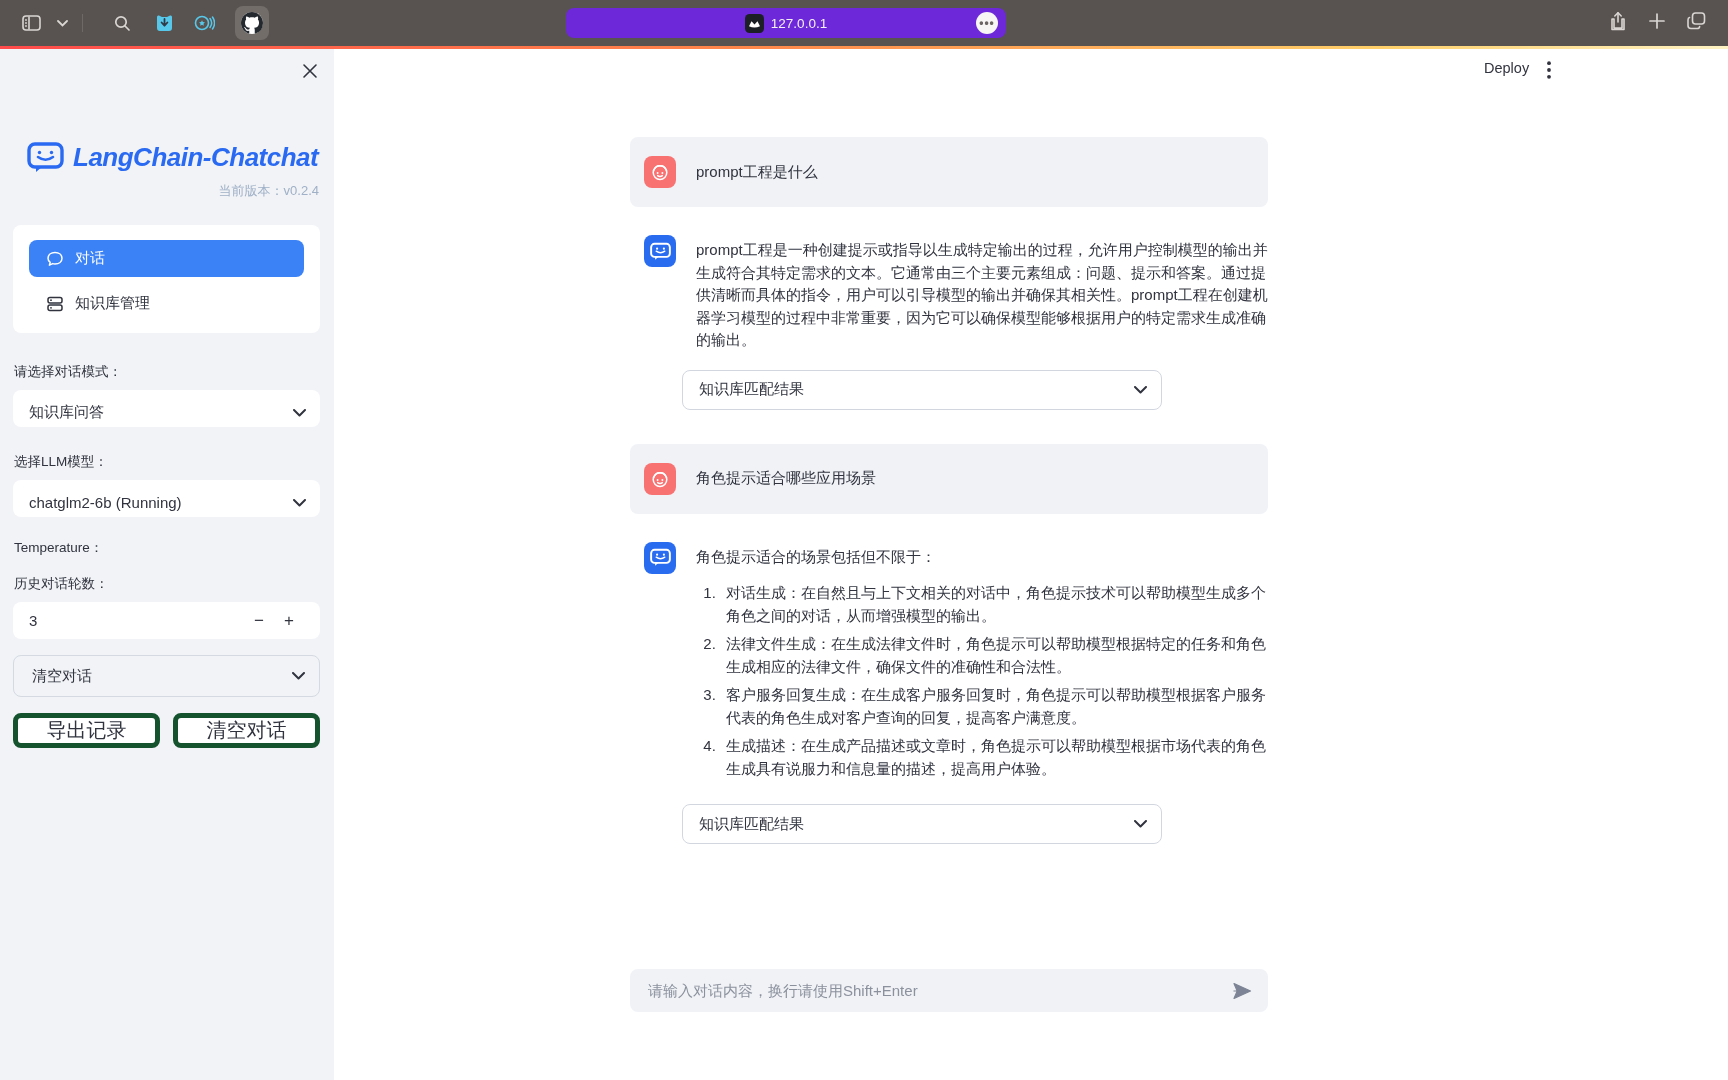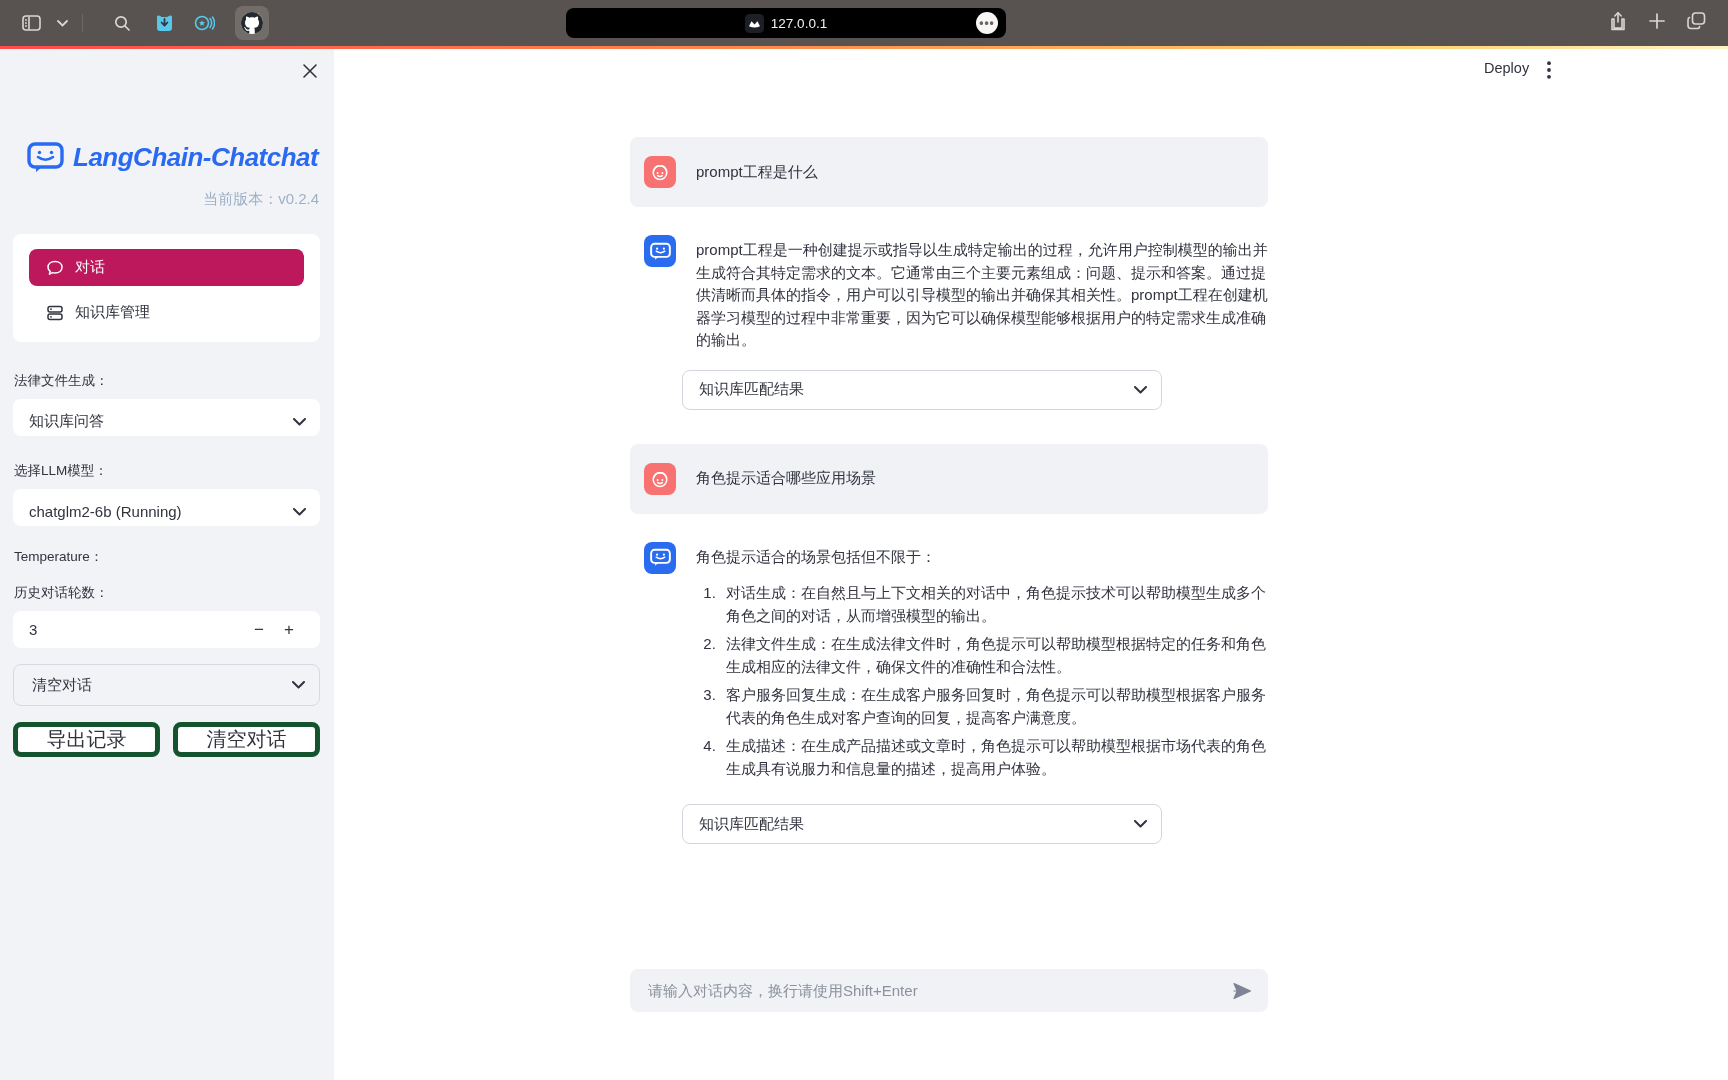--- a/index.html
+++ b/index.html
@@ -10,42 +10,42 @@
   
   .chrome { position:absolute; top:0; left:0; width:1728px; height:46px;
             background:#585350; display:flex; align-items:center; }
   .chrome-left { display:flex; align-items:center; gap:10px; padding-left:18px; }
   .tbtn { display:flex; align-items:center; justify-content:center; width:26px; height:26px;
           border-radius:6px; }
   .tbtn svg { display:block; }
   .tab-gh { background:#726d69; width:34px; height:34px; border-radius:8px; }
   .vsep { width:1px; height:18px; background:#6e6965; margin:0 2px; }
   .urlpill { position:absolute; left:566px; top:8px; width:440px; height:30px;
-             background:#000000; border-radius:8px; display:flex; align-items:center;
+             background:#6d28d9; border-radius:8px; display:flex; align-items:center;
              justify-content:center; gap:7px; }
   .urltext { color:#f4f2f0; font-size:13.5px; }
   .pill-more { position:absolute; right:8px; top:4px; width:22px; height:22px; border-radius:50%;
                background:#f7f6f5; display:flex; align-items:center; justify-content:center;
                color:#6b6663; font-size:12px; font-weight:bold; letter-spacing:1px; }
   .chrome-right { position:absolute; right:22px; top:0; height:46px; display:flex;
                   align-items:center; gap:22px; }
   .redline { position:absolute; top:46px; left:0; width:1728px; height:3px;
              background:linear-gradient(90deg,#ff4b4b 0%,#ff8a4b 45%,#ffd06a 80%,#fff3c4 100%); }
 
   
   .sidebar { position:absolute; top:49px; left:0; width:334px; height:1031px;
              background:#f1f3f6; padding:0 14px 0 13px; }
   .sb-close { position:absolute; top:13px; right:13px; width:20px; height:20px; cursor:pointer; }
   .logo-row { display:flex; align-items:center; gap:9px; margin-top:92px; padding-left:14px; }
   .logo-text { color:#2a6af2; font-size:26px; font-style:italic; font-weight:700;
                letter-spacing:-0.5px; }
-  .version { text-align:right; color:#9fb0c7; font-size:15px; margin-top:16px; padding-right:1px; }
+  .version { text-align:right; color:#9fb0c7; font-size:13px; margin-top:8px; padding-right:1px; }
 
   .nav-card { background:#fff; border-radius:8px; margin-top:25px; padding:15px 16px 20px 16px; }
-  .nav-active { background:#be185d; color:#fff; border-radius:8px; height:37px;
+  .nav-active { background:#3b82f6; color:#fff; border-radius:8px; height:37px;
                 display:flex; align-items:center; gap:11px; padding-left:17px; font-size:15px; }
   .nav-item { display:flex; align-items:center; gap:11px; padding-left:17px; margin-top:17px;
               font-size:15px; color:#31333f; }
 
   .sb-label { font-size:13.5px; color:#31333f; margin-top:30px; padding-left:1px; }
   .selectbox { background:#fff; border-radius:8px; height:37px; margin-top:9px;
                display:flex; align-items:center; justify-content:space-between;
                padding:8px 14px 0 16px; font-size:15px; }
 
   .slider-wrap { position:relative; margin-top:8px; height:56px; }
@@ -219,21 +219,21 @@
         <svg width="18" height="18" viewBox="0 0 18 18">
             <rect x="2" y="2.5" width="14" height="5.4" rx="2" fill="none" stroke="#31333f" stroke-width="1.5"></rect>
             <rect x="2" y="10.1" width="14" height="5.4" rx="2" fill="none" stroke="#31333f" stroke-width="1.5"></rect>
             <circle cx="5" cy="5.2" r="0.9" fill="#31333f"></circle>
             <circle cx="5" cy="12.8" r="0.9" fill="#31333f"></circle>
           </svg>
         <span>知识库管理</span>
       </div>
     </div>
 
-    <div class="sb-label">法律文件生成：</div>
+    <div class="sb-label">请选择对话模式：</div>
     <div class="selectbox">
       <span>知识库问答</span>
       <svg width="13" height="8" viewBox="0 0 13 8">
           <path d="M1 1l5.5 5.5L12 1" fill="none" stroke="#31333f" stroke-width="2" stroke-linecap="round" stroke-linejoin="round"></path>
         </svg>
     </div>
 
     <div class="sb-label" style="margin-top:26px">选择LLM模型：</div>
     <div class="selectbox">
       <span>chatglm2-6b (Running)</span>

